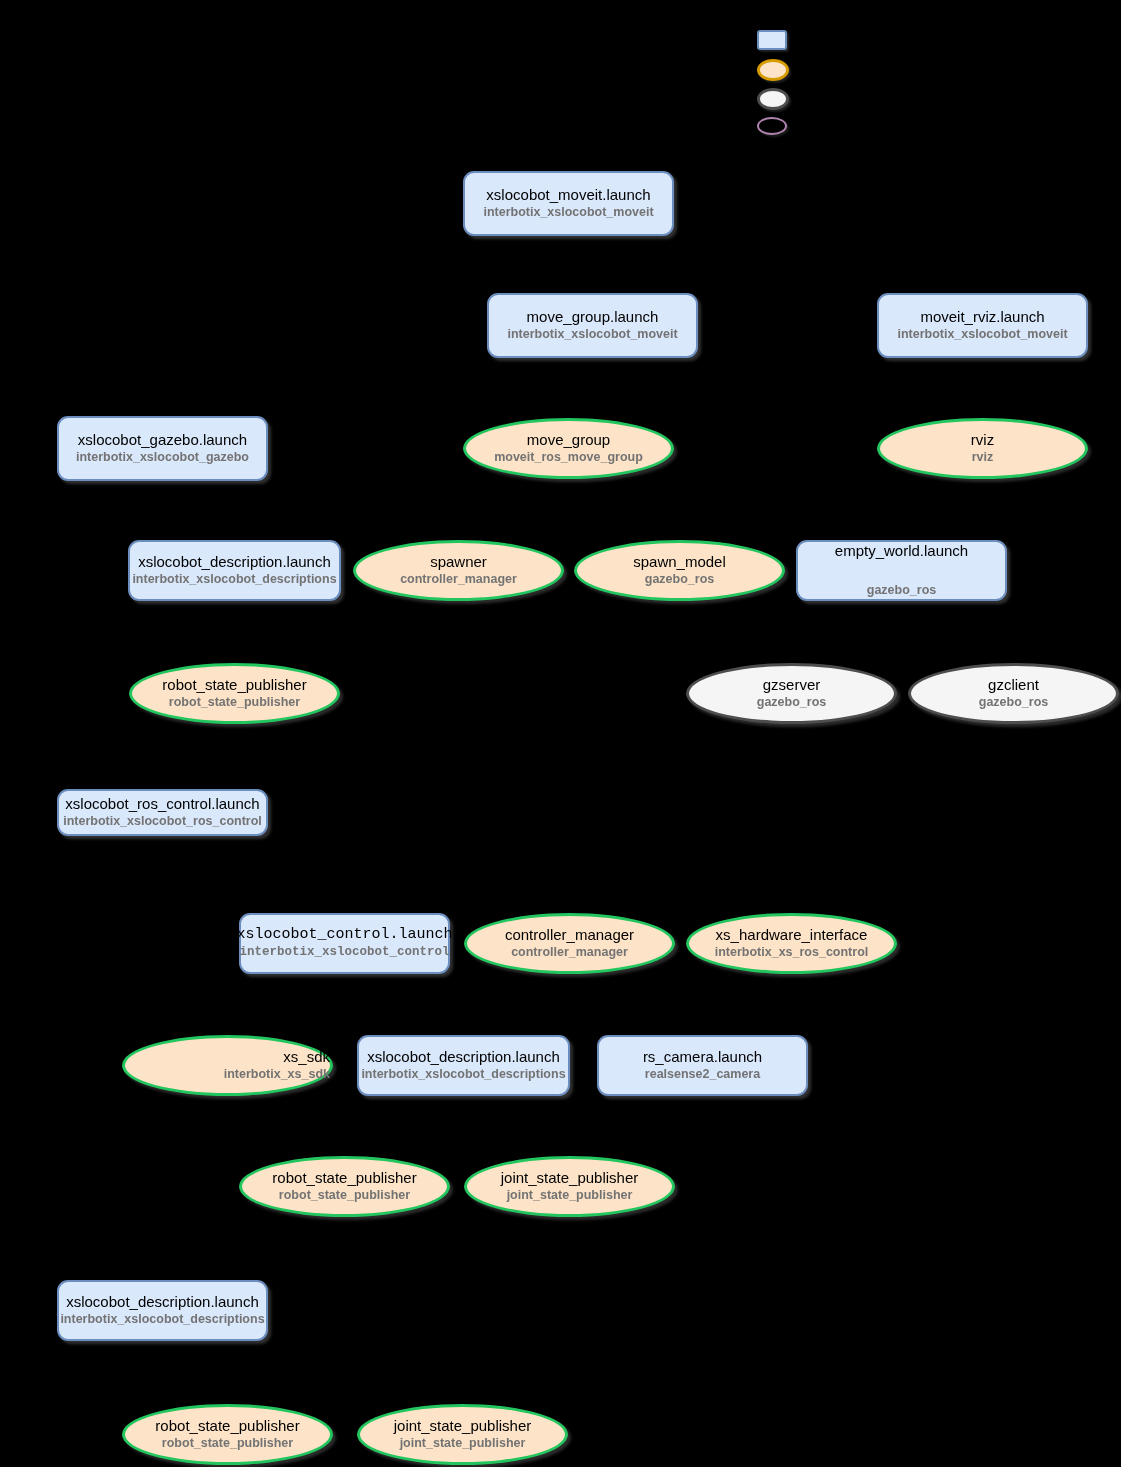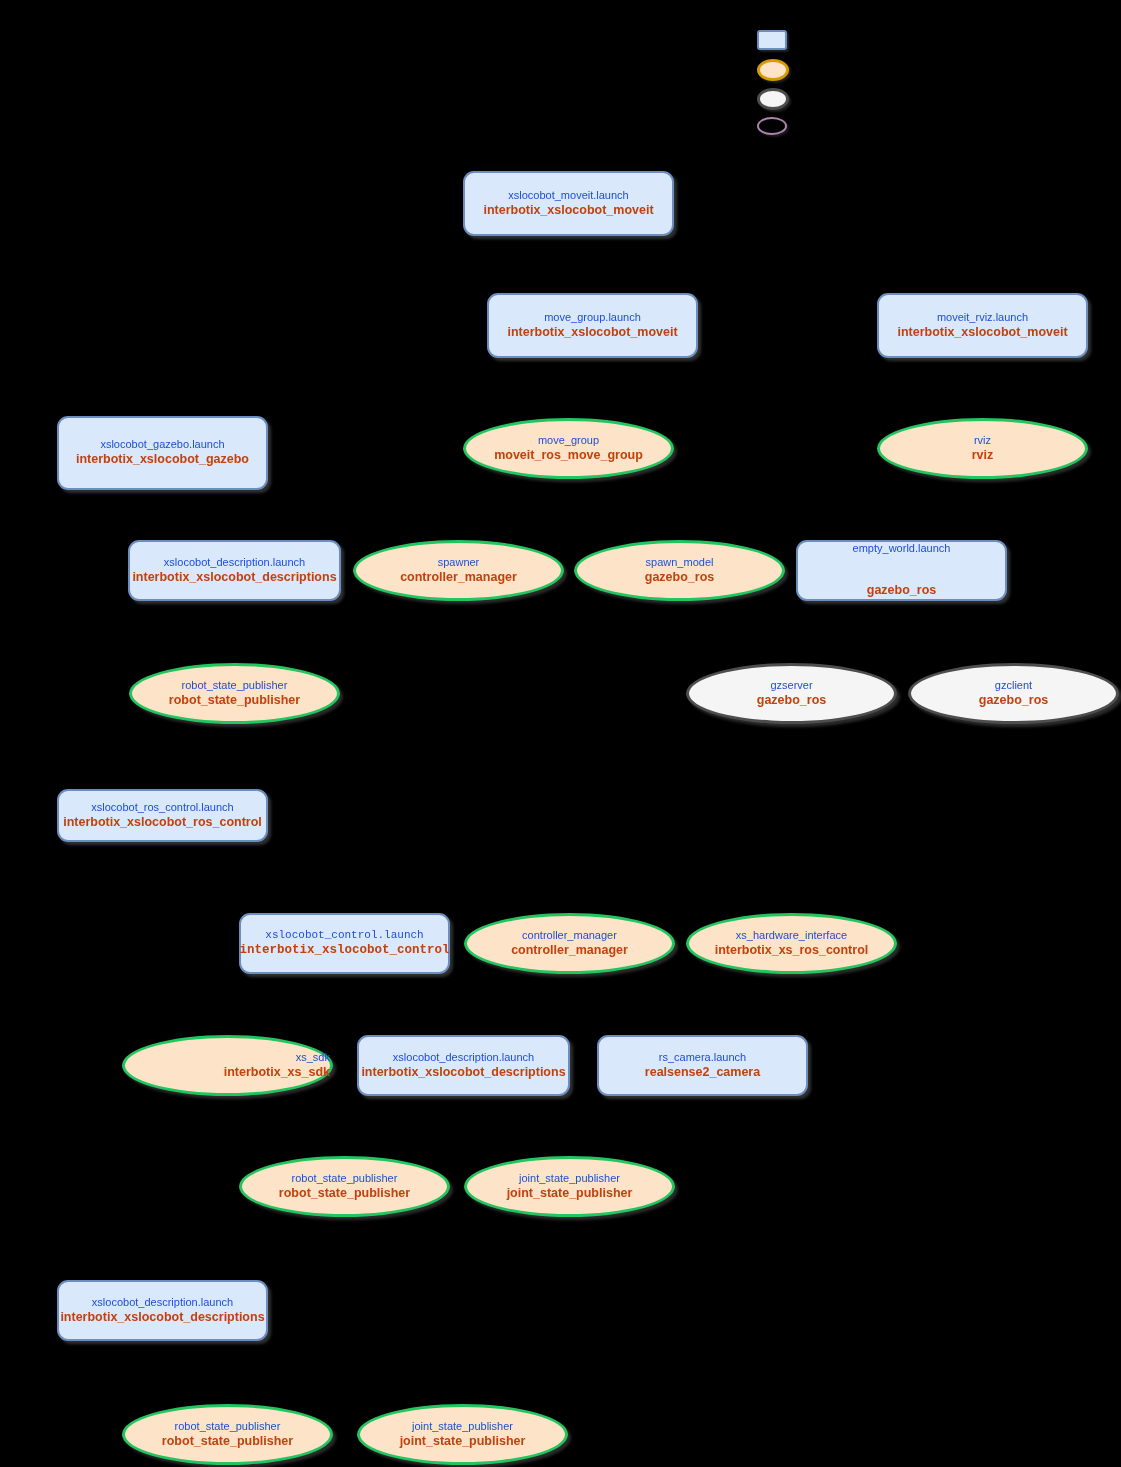--- a/index.html
+++ b/index.html
@@ -61,22 +61,22 @@
   .node {
     position: absolute;
     box-sizing: border-box;
     display: flex;
     flex-direction: column;
     align-items: center;
     justify-content: center;
     text-align: center;
     line-height: 1.25;
   }
-  .node .l1 { font-size: 11px; color: #1d4ed8; white-space: nowrap; }
-  .node .l2 { font-size: 12.5px; color: #c2410c; font-weight: bold; white-space: nowrap; }
+  .node .l1 { font-size: 15px; color: #000000; white-space: nowrap; }
+  .node .l2 { font-size: 12.5px; color: #737373; font-weight: bold; white-space: nowrap; }
 
   .box {
     background: #dae8fc;
     border: 2px solid #6c8ebf;
     border-radius: 11px;
     box-shadow: 3px 3px 3px rgba(80,80,80,0.6);
   }
   .ell-orange {
     background: #fde4c8;
     border: 3px solid #22c55e;
@@ -120,21 +120,21 @@
         <div class="l2">interbotix_xslocobot_moveit</div>
       </div>
       <div class="node box" style="left: 463px; top: 293px; width: 211px; height: 65px; margin-left: 24px;">
         <div class="l1">move_group.launch</div>
         <div class="l2">interbotix_xslocobot_moveit</div>
       </div>
       <div class="node box" style="left: 877px; top: 293px; width: 211px; height: 65px;">
         <div class="l1">moveit_rviz.launch</div>
         <div class="l2">interbotix_xslocobot_moveit</div>
       </div>
-      <div class="node box" style="left: 57px; top: 416px; width: 211px; height: 74px;">
+      <div class="node box" style="left: 57px; top: 416px; width: 211px; height: 65px;">
         <div class="l1">xslocobot_gazebo.launch</div>
         <div class="l2">interbotix_xslocobot_gazebo</div>
       </div>
       <div class="node ell-orange" style="left: 463px; top: 418px; width: 211px; height: 61px;">
         <div class="l1">move_group</div>
         <div class="l2">moveit_ros_move_group</div>
       </div>
       <div class="node ell-orange" style="left: 877px; top: 418px; width: 211px; height: 61px; text-align: right;">
         <div class="l1">rviz</div>
         <div class="l2">rviz</div>
@@ -160,21 +160,21 @@
         <div class="l2">robot_state_publisher</div>
       </div>
       <div class="node ell-gray" style="left: 686px; top: 663px; width: 211px; height: 61px;">
         <div class="l1">gzserver</div>
         <div class="l2">gazebo_ros</div>
       </div>
       <div class="node ell-gray" style="left: 908px; top: 663px; width: 211px; height: 61px;">
         <div class="l1">gzclient</div>
         <div class="l2">gazebo_ros</div>
       </div>
-      <div class="node box" style="left: 57px; top: 789px; width: 211px; height: 53px;">
+      <div class="node box" style="left: 57px; top: 789px; width: 211px; height: 47px;">
         <div class="l1">xslocobot_ros_control.launch</div>
         <div class="l2">interbotix_xslocobot_ros_control</div>
       </div>
       <div class="node box" style="left: 239px; top: 913px; width: 211px; height: 61px; font-family: Liberation Mono, monospace;">
         <div class="l1">xslocobot_control.launch</div>
         <div class="l2">interbotix_xslocobot_control</div>
       </div>
       <div class="node ell-orange" style="left: 464px; top: 913px; width: 211px; height: 61px;">
         <div class="l1">controller_manager</div>
         <div class="l2">controller_manager</div>

